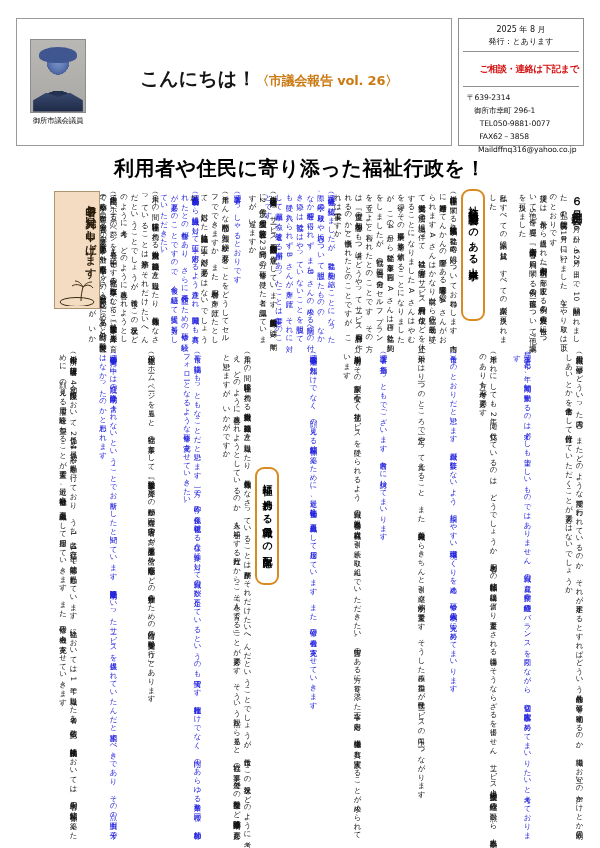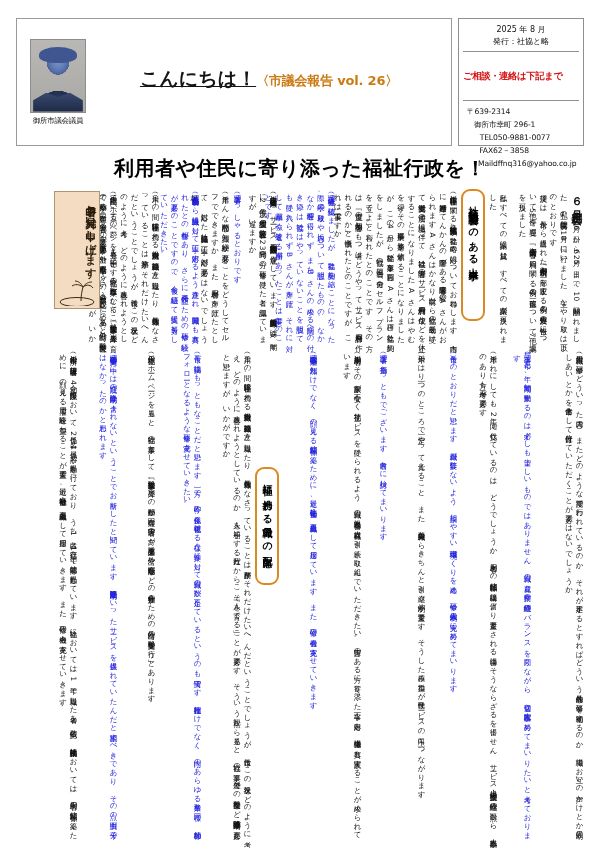--- a/index.html
+++ b/index.html
@@ -82,21 +82,20 @@
     display: flex;
     align-items: baseline;
     white-space: nowrap;
     margin-bottom: 2px;
   }
   .hello-text {
     font-size: 19px;
     font-weight: bold;
     color: #151515;
     letter-spacing: 0px;
-    text-decoration: underline;
   }
   .hello-sub {
     font-size: 13px;
     font-weight: bold;
     color: #cb7a13;
     letter-spacing: -0.2px;
   }
   .line-name {
     display: flex;
     align-items: baseline;
@@ -130,22 +129,22 @@
   }
   .contact-box .c-date { font-size: 8px; }
   .contact-box .c-pub  { font-size: 8px; margin-bottom: 2px;}
   .contact-box .c-cta {
     font-size: 9.4px;
     font-weight: bold;
     color: #d41212;
     border-top: 1px solid #8f8f8f;
     border-bottom: 1px solid #8f8f8f;
     width: 100%;
-    text-align: left;
-    padding: 17px 0;
+    text-align: right;
+    padding: 10px 0;
     margin: 2px 0 4px 0;
     letter-spacing: -0.4px;
   }
   .contact-lines {
     width: 100%;
     padding-left: 4px;
     font-size: 7.6px;
     line-height: 1.72;
     letter-spacing: -0.1px;
   }
@@ -258,21 +257,21 @@
       <div class="title-block">
         <div class="line-hello">
           <span class="hello-text">こんにちは！</span>
           <span class="hello-sub">〈市議会報告 vol. 26〉</span>
         </div>
       </div>
     </div>
 
     <div class="contact-box">
       <div class="c-date">2025 年 8 月</div>
-      <div class="c-pub">発行：社協と略</div>
+      <div class="c-pub">発行：とあります</div>
       <div class="c-cta">ご相談・連絡は下記まで</div>
       <div class="contact-lines">
         <div>〒639-2314</div>
         <div class="ind">御所市幸町 296-1</div>
         <div>
           <span class="lbl">TEL</span><span>050-9881-0077</span>
         </div>
         <div>
           <span class="lbl">FAX</span><span>62－3858</span>
         </div>

